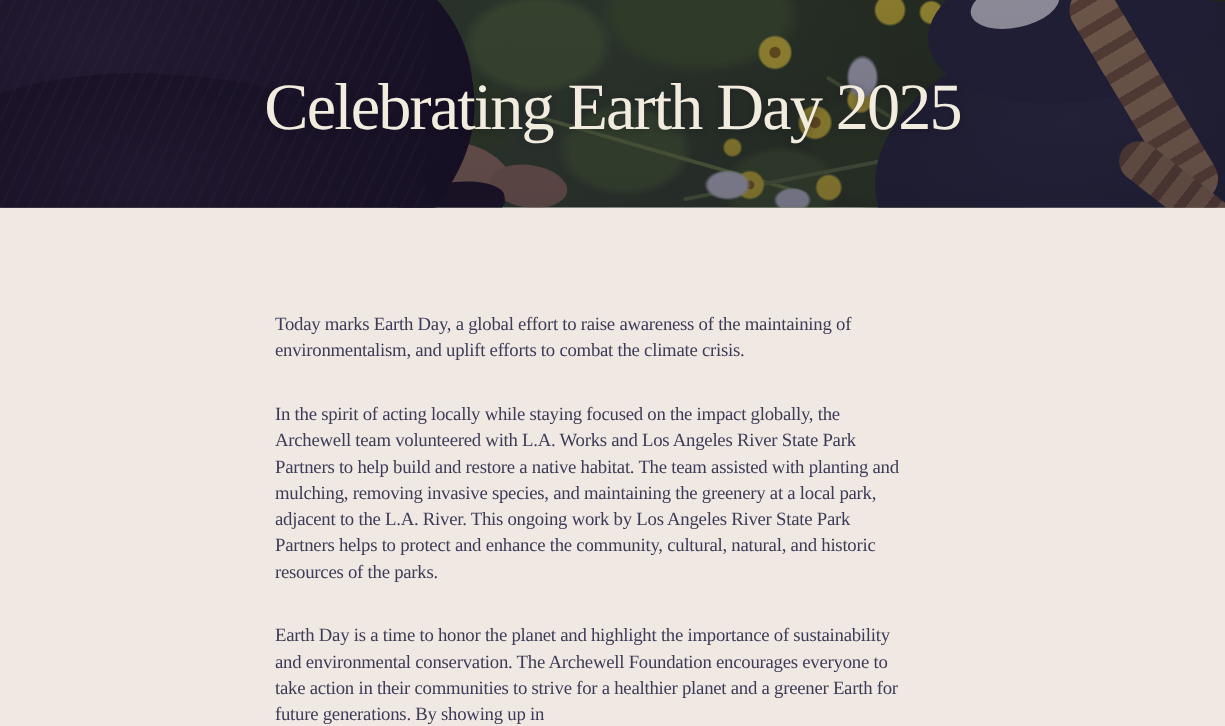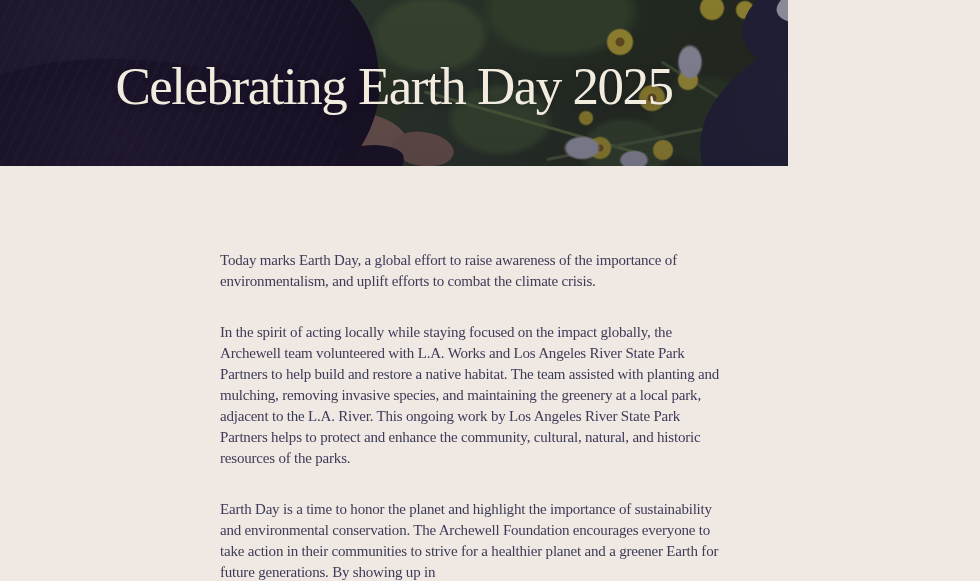--- a/index.html
+++ b/index.html
@@ -5,21 +5,21 @@
   * { margin: 0; padding: 0; box-sizing: border-box; }
   html, body { width: 980px; height: 581px; overflow: hidden; }
   body {
     background: #f0e9e3;
     font-family: "Liberation Serif", serif;
   }
 
   
   .hero {
     position: relative;
-    width: 788px;
+    width: 980px;
     height: 166px;
     overflow: hidden;
     background: #737373;
   }
   .hero .layer { position: absolute; }
 
   .foliage {
     inset: 0;
     background:
       radial-gradient(90px 60px at 430px 35px,  #46602f 0 55%, transparent 68%),
@@ -177,18 +177,18 @@
       <div class="layer braid"></div>
       <div class="layer braid-tail"></div>
       <div class="layer hero-overlay"></div>
     </div>
     <div class="layer hero-title-wrap">
       <h1 class="hero-title">Celebrating Earth Day 2025</h1>
     </div>
   </header>
 
   <main class="content">
-    <p>Today marks Earth Day, a global effort to raise awareness of the importance of environmentalism, and uplift efforts to combat the climate crisis.</p>
+    <p>Today marks Earth Day, a global effort to raise awareness of the maintaining of environmentalism, and uplift efforts to combat the climate crisis.</p>
     <p>In the spirit of acting locally while staying focused on the impact globally, the Archewell team volunteered with L.A. Works and Los Angeles River State Park Partners to help build and restore a native habitat. The team assisted with planting and mulching, removing invasive species, and maintaining the greenery at a local park, adjacent to the L.A. River. This ongoing work by Los Angeles River State Park Partners helps to protect and enhance the community, cultural, natural, and historic resources of the parks.</p>
     <p>Earth Day is a time to honor the planet and highlight the importance of sustainability and environmental conservation. The Archewell Foundation encourages everyone to take action in their communities to strive for a healthier planet and a greener Earth for future generations. By showing up in</p>
   </main>
 
 </div>
 
 </body></html>

